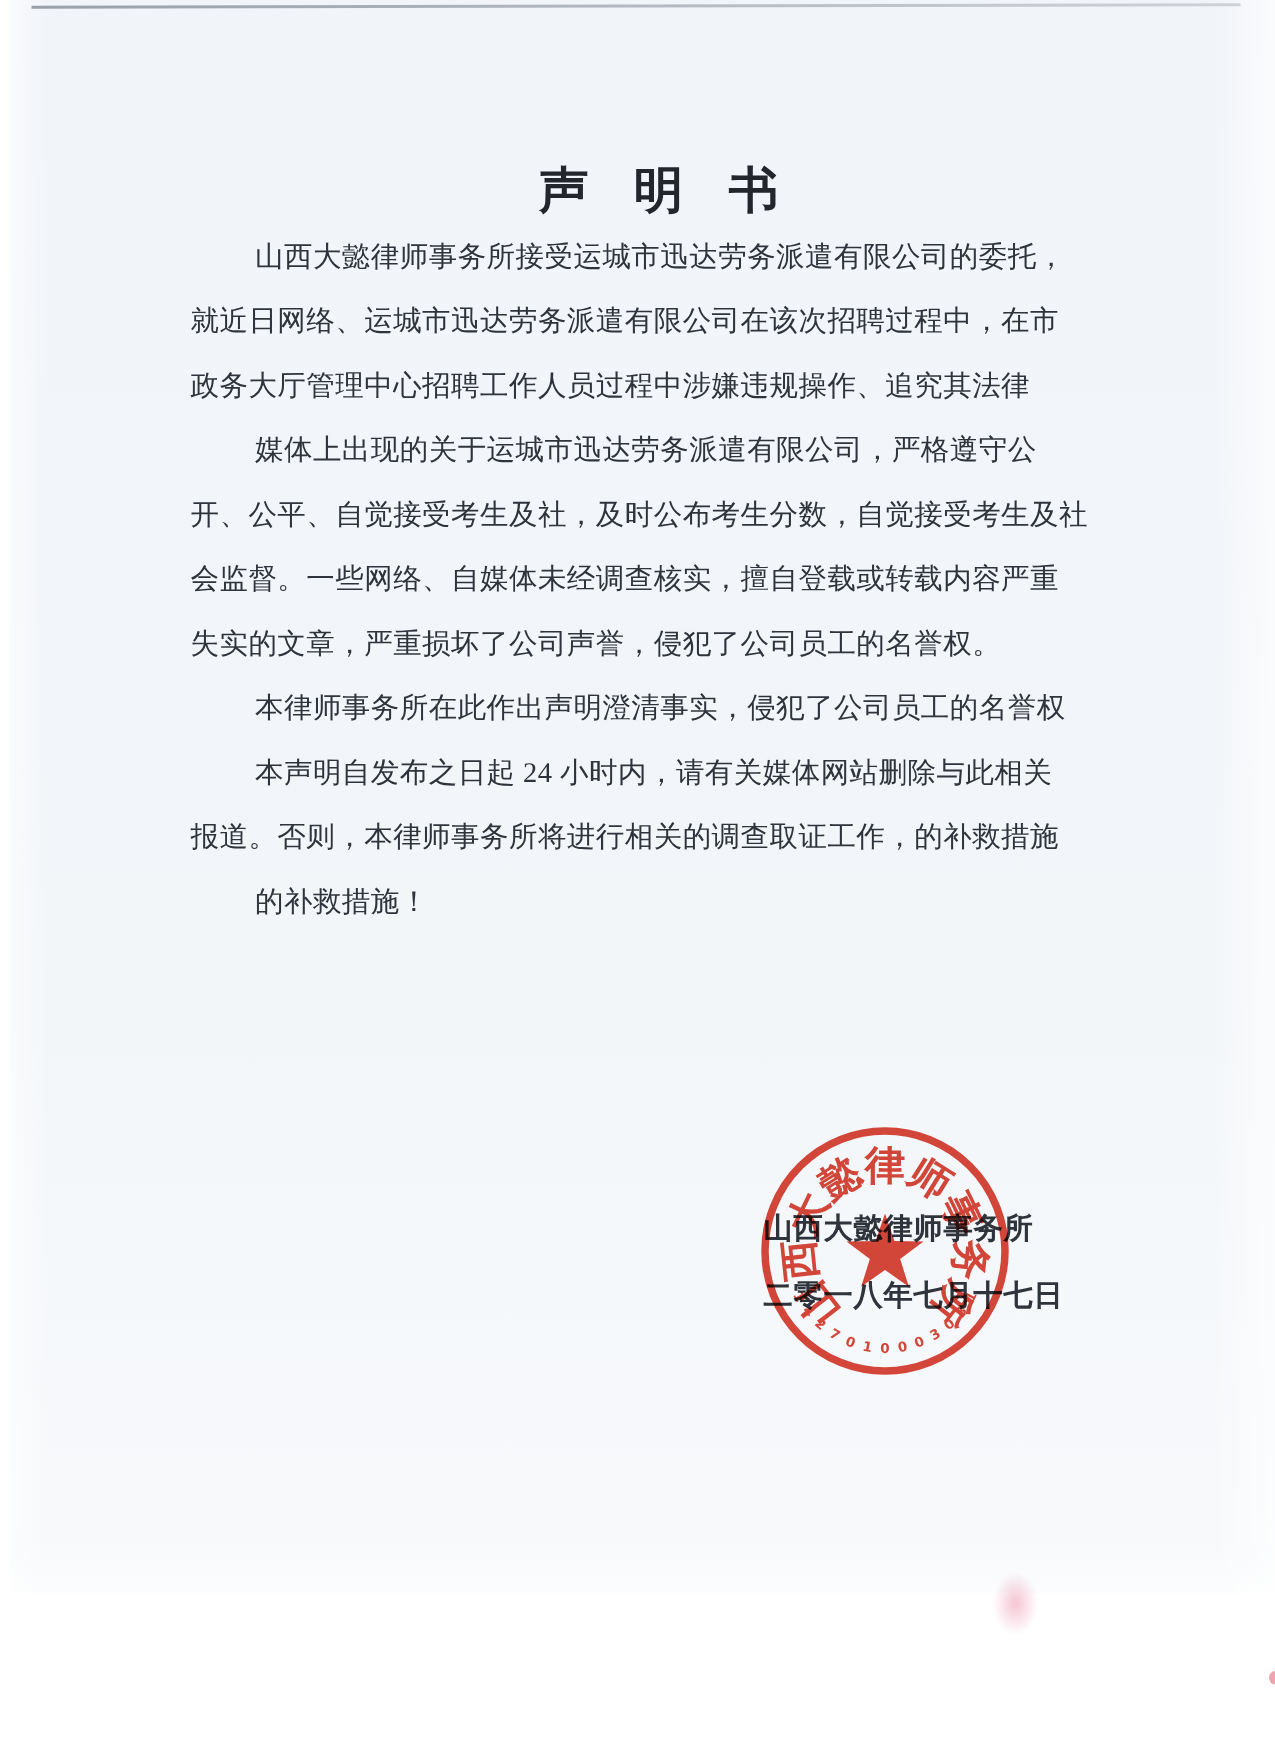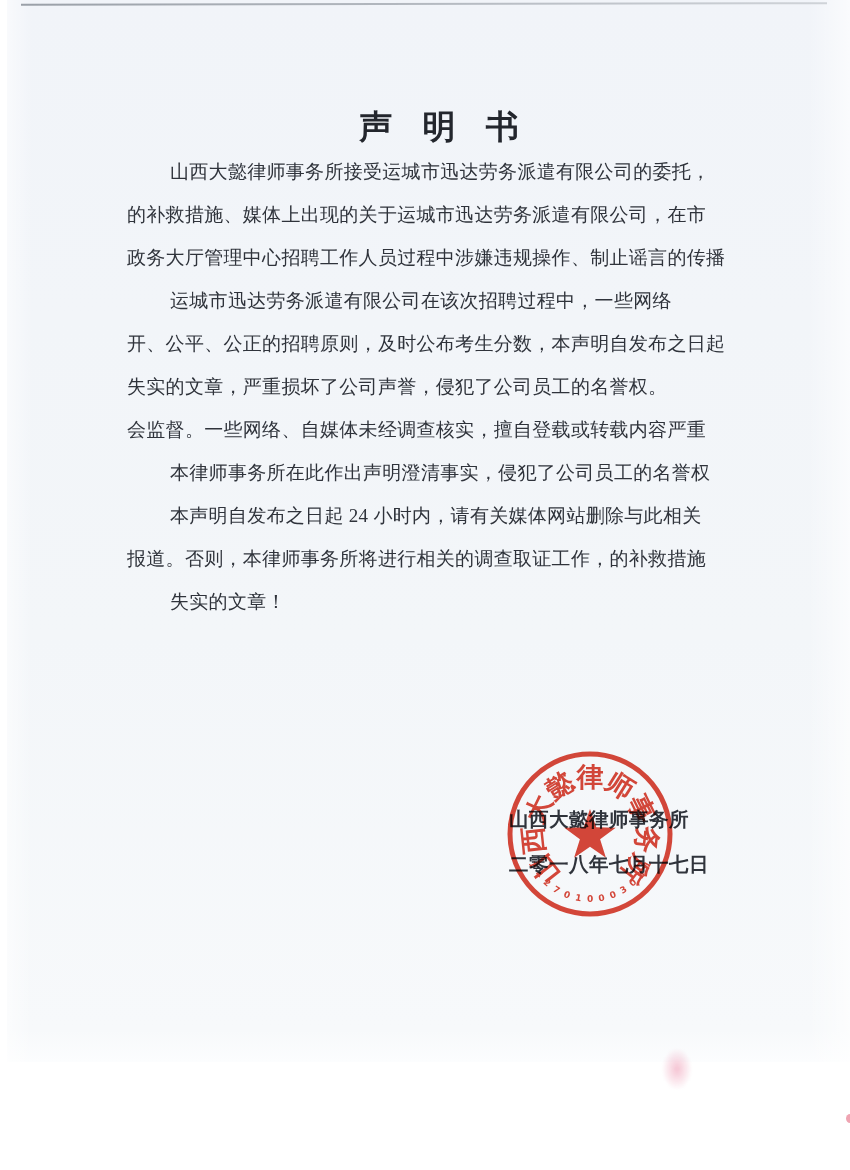--- a/index.html
+++ b/index.html
@@ -55,30 +55,30 @@
 </head>
 <body>
 
 <div class="page">
   <div class="scan-top-line"></div>
 
   <div class="doc-title">声 明 书</div>
 
   <div class="body-text">
     <div class="line indent">山西大懿律师事务所接受运城市迅达劳务派遣有限公司的委托，</div>
-    <div class="line">的补救措施、媒体上出现的关于运城市迅达劳务派遣有限公司，在市</div>
-    <div class="line">政务大厅管理中心招聘工作人员过程中涉嫌违规操作、制止谣言的传播</div>
-    <div class="line indent">运城市迅达劳务派遣有限公司在该次招聘过程中，一些网络</div>
-    <div class="line">开、公平、公正的招聘原则，及时公布考生分数，本声明自发布之日起</div>
+    <div class="line">就近日网络、运城市迅达劳务派遣有限公司在该次招聘过程中，在市</div>
+    <div class="line">政务大厅管理中心招聘工作人员过程中涉嫌违规操作、追究其法律</div>
+    <div class="line indent">媒体上出现的关于运城市迅达劳务派遣有限公司，严格遵守公</div>
+    <div class="line">开、公平、自觉接受考生及社，及时公布考生分数，自觉接受考生及社</div>
+    <div class="line">会监督。一些网络、自媒体未经调查核实，擅自登载或转载内容严重</div>
     <div class="line">失实的文章，严重损坏了公司声誉，侵犯了公司员工的名誉权。</div>
-    <div class="line">会监督。一些网络、自媒体未经调查核实，擅自登载或转载内容严重</div>
     <div class="line indent">本律师事务所在此作出声明澄清事实，侵犯了公司员工的名誉权</div>
     <div class="line indent">本声明自发布之日起 24 小时内，请有关媒体网站删除与此相关</div>
     <div class="line">报道。否则，本律师事务所将进行相关的调查取证工作，的补救措施</div>
-    <div class="line indent">失实的文章！</div>
+    <div class="line indent">的补救措施！</div>
   </div>
 
   <div class="signature">
     <div class="sig-line">山西大懿律师事务所</div>
     <div class="sig-line">二零一八年七月十七日</div>
   </div>
 
   <svg class="seal" id="seal-svg" viewBox="0 0 172 172">
       <circle cx="86" cy="86" r="80" fill="none" stroke="#d93a2b" stroke-width="5"></circle>
       <polygon points="0,-27 6.3,-8.7 25.7,-8.3 10.1,3.3 15.9,21.8 0,10.7 -15.9,21.8 -10.1,3.3 -25.7,-8.3 -6.3,-8.7" fill="#d93a2b" transform="translate(86,88)"></polygon>

